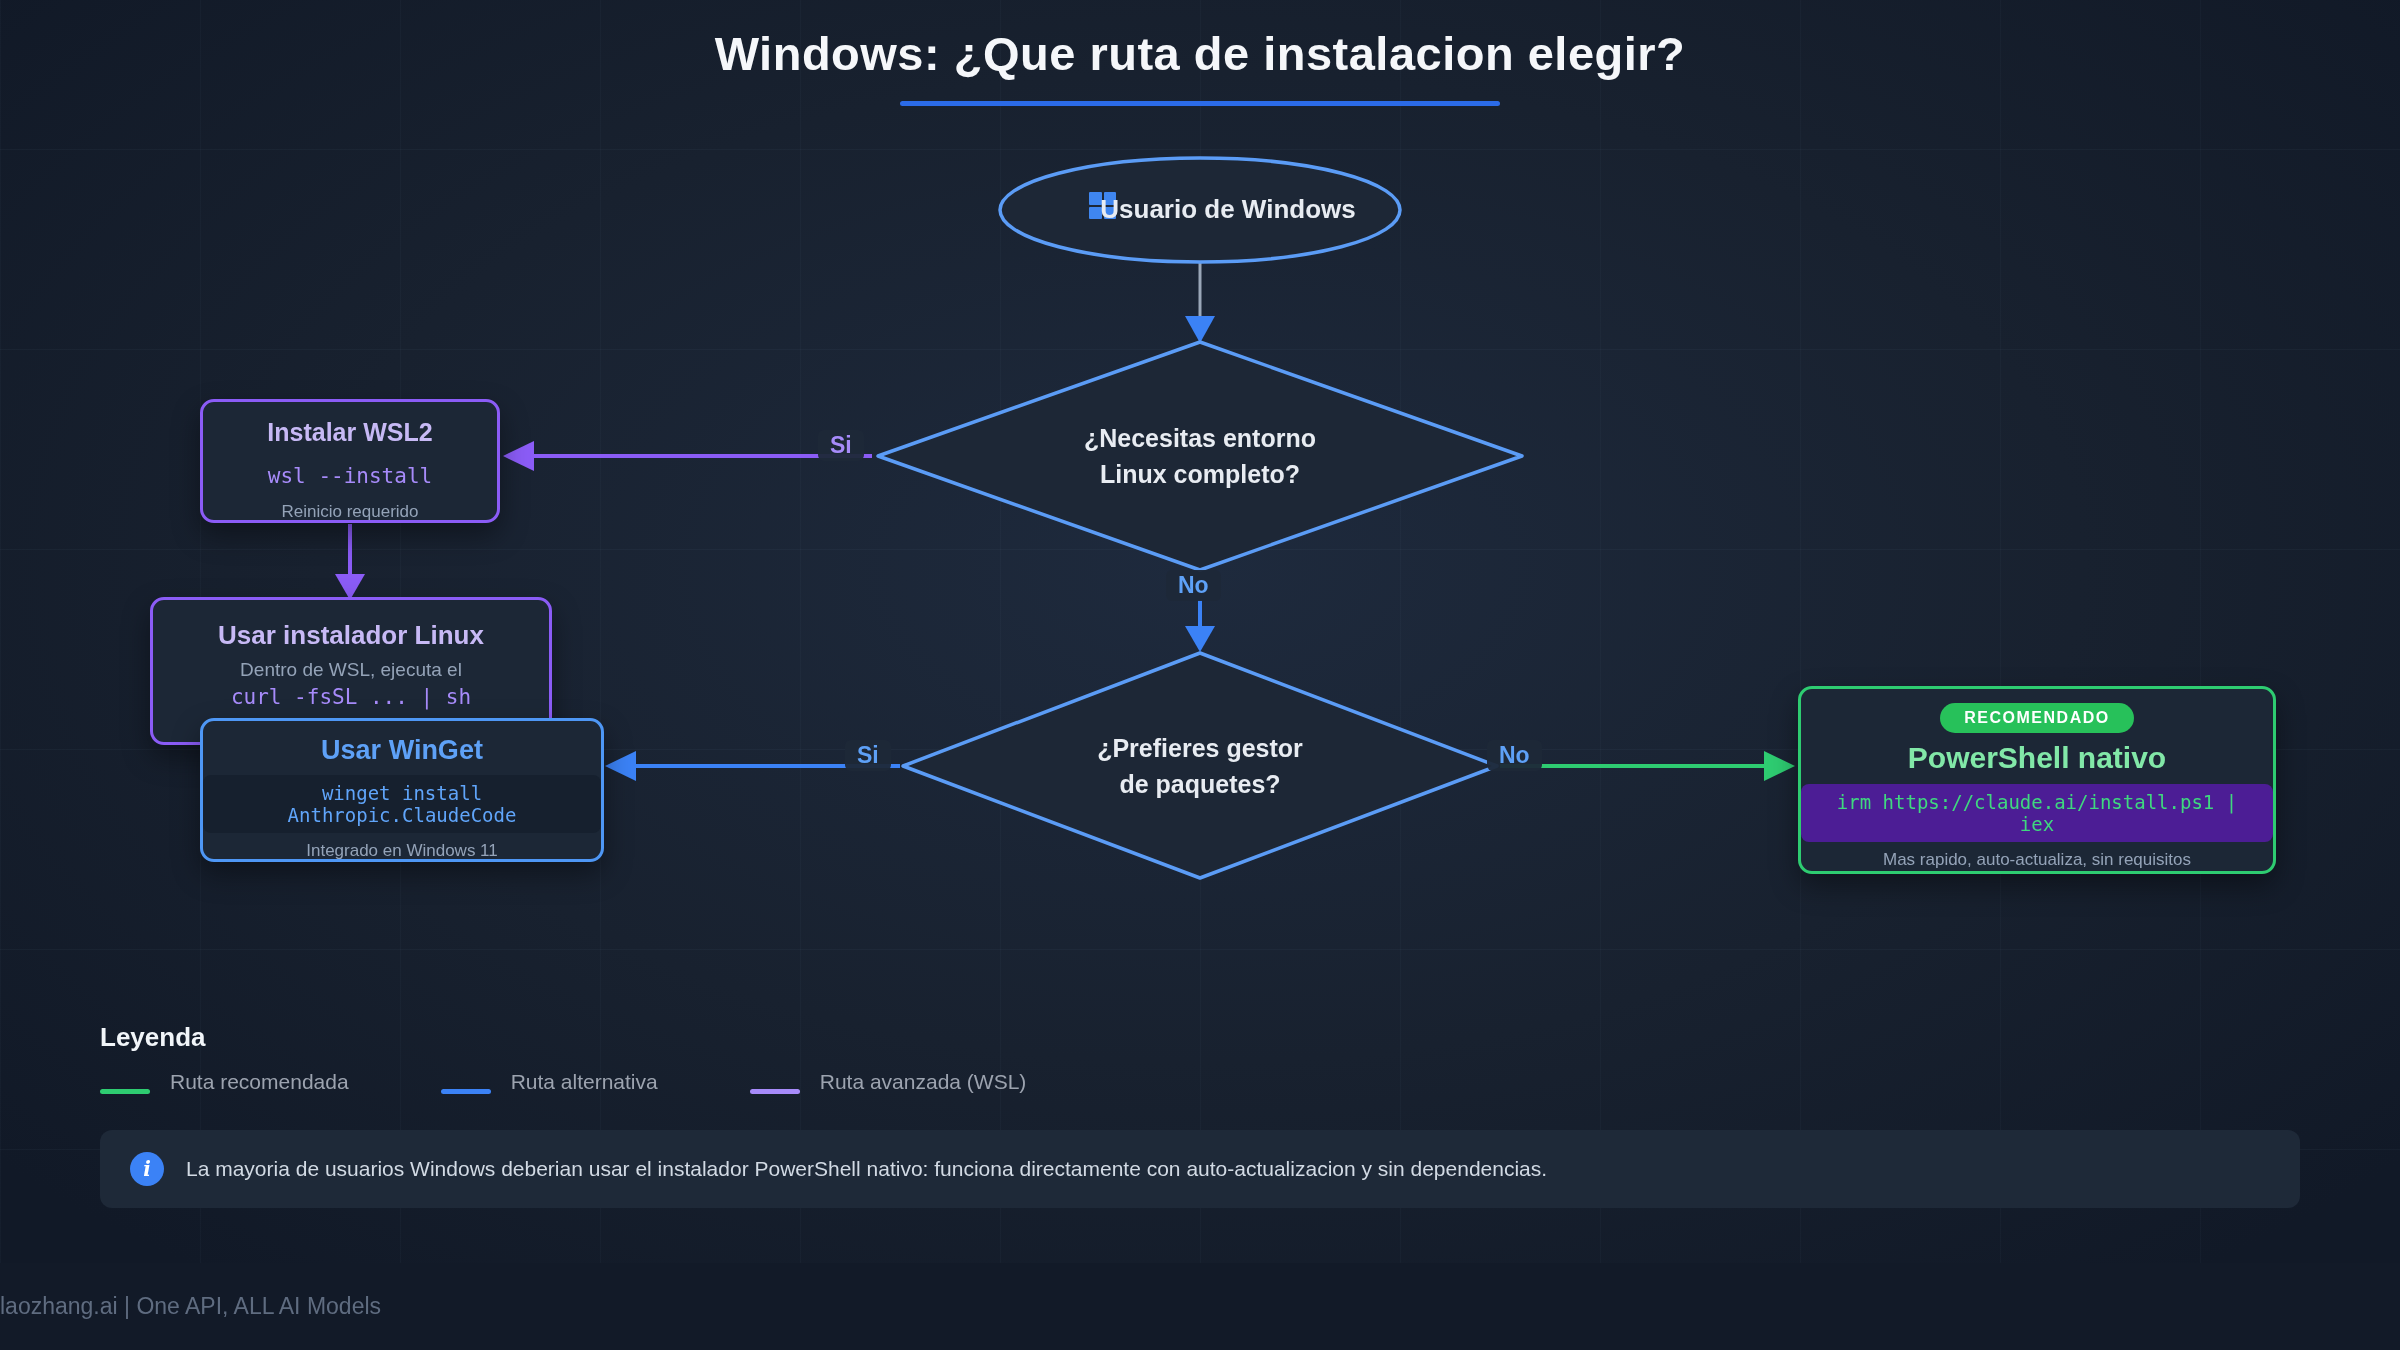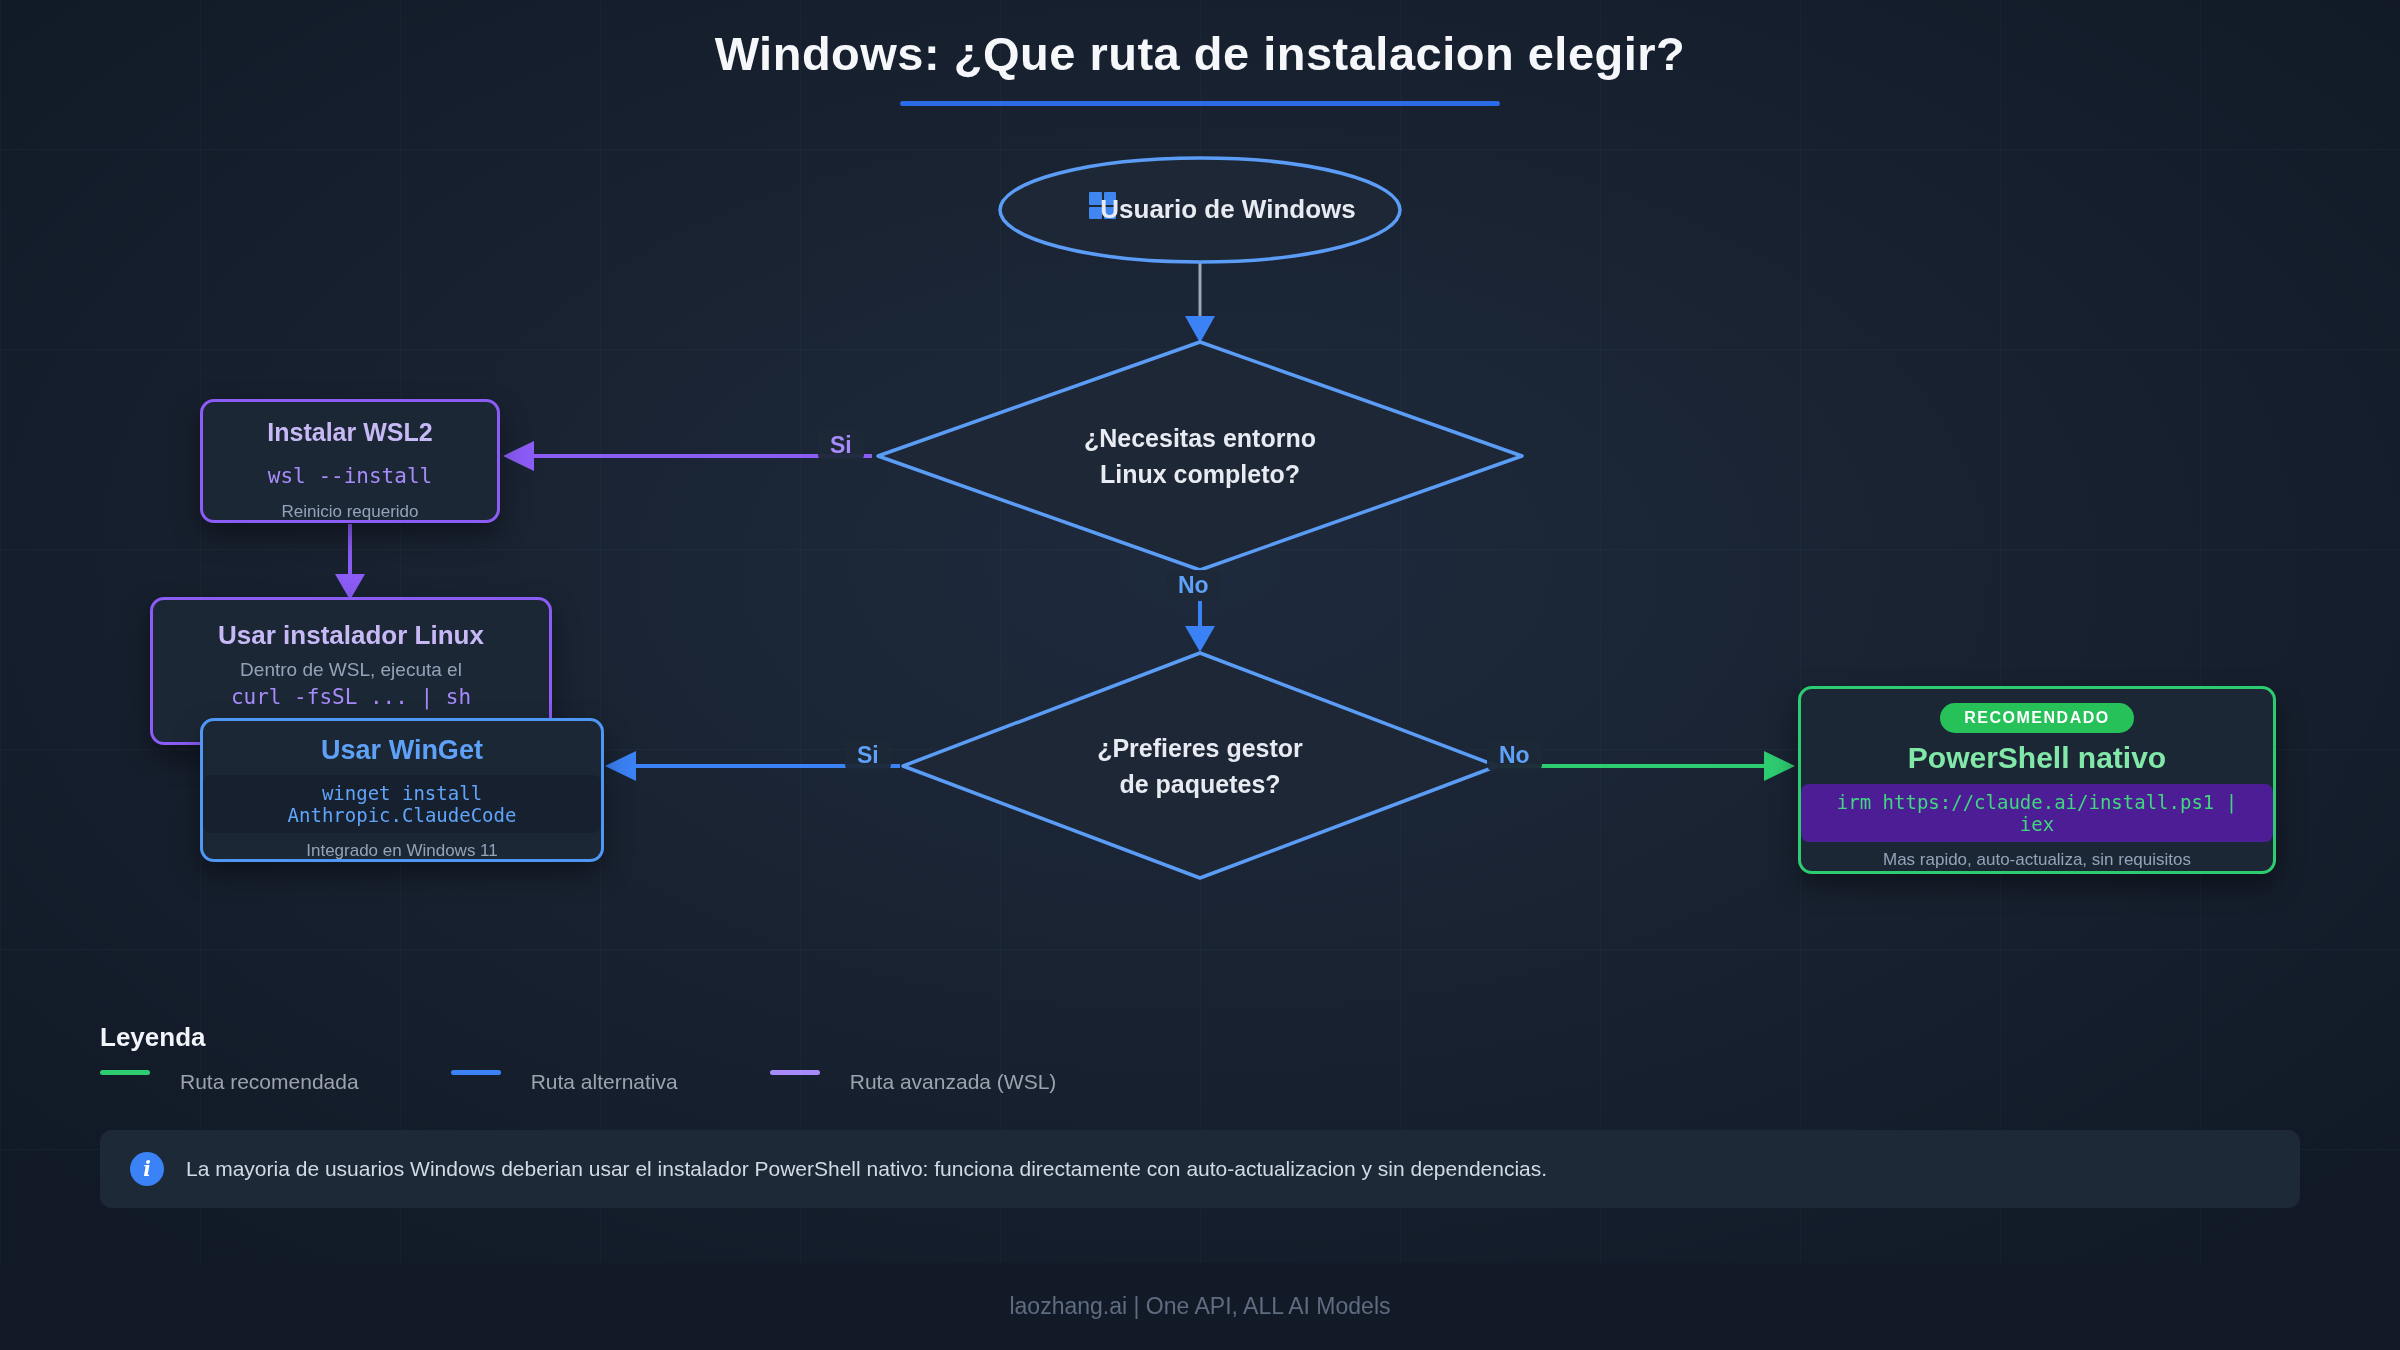--- a/index.html
+++ b/index.html
@@ -50,29 +50,29 @@
   .box-winget .b-note{font-size:17px;margin-top:8px;}
 
   .box-ps{left:1798px;top:686px;width:478px;height:188px;border:3px solid #2ecc71;padding-top:14px;box-sizing:border-box;}
   .box-ps .b-badge{display:inline-block;background:#27c15a;color:#ffffff;font-weight:bold;font-size:16px;letter-spacing:1.5px;border-radius:999px;padding:6px 24px;}
   .box-ps .b-title{font-size:30px;color:#82e8a8;margin-top:8px;}
   .box-ps .b-code{display:inline-block;background:#4c1d95;border-radius:8px;padding:7px 14px;margin-top:9px;font-size:19px;color:#3fd87f;}
   .box-ps .b-note{font-size:17px;margin-top:8px;}
 
   .legend-title{left:100px;top:1022px;font-size:26px;font-weight:bold;color:#f1f5f9;}
   .legend-row{left:100px;top:1070px;display:flex;gap:92px;align-items:center;}
-  .legend-item{display:flex;align-items:flex-start;gap:30px;}
+  .legend-item{display:flex;align-items:flex-end;gap:20px;}
   .legend-swatch{width:50px;height:5px;border-radius:3px;}
   .legend-label{font-size:21px;color:#9ca3af;}
 
   .info-box{left:100px;top:1130px;width:2200px;height:78px;background:#1e2938;border-radius:12px;display:flex;align-items:center;padding-left:30px;box-sizing:border-box;}
   .info-icon{width:34px;height:34px;border-radius:50%;background:#3b82f6;color:#fff;display:flex;align-items:center;justify-content:center;font-family:"DejaVu Serif",serif;font-style:italic;font-weight:bold;font-size:20px;flex:0 0 34px;}
   .info-text{margin-left:22px;font-size:21px;color:#d2dae4;}
 
-  .footer{left:0;bottom:0;width:100%;height:87px;background:#121a28;display:flex;align-items:center;justify-content:center;}
+  .footer{left:0;bottom:0;width:100%;height:87px;background:#121a28;display:flex;align-items:center;justify-content:flex-start;}
   .footer-text{font-size:23px;color:#5f6c80;}
 </style>
 </head>
 <body>
 
 <div id="app">
 
   <svg width="2400" height="1350" viewBox="0 0 2400 1350">
 
     <line x1="1200" y1="262" x2="1200" y2="318" stroke-width="3" style="stroke: rgb(154, 167, 184);"></line>

